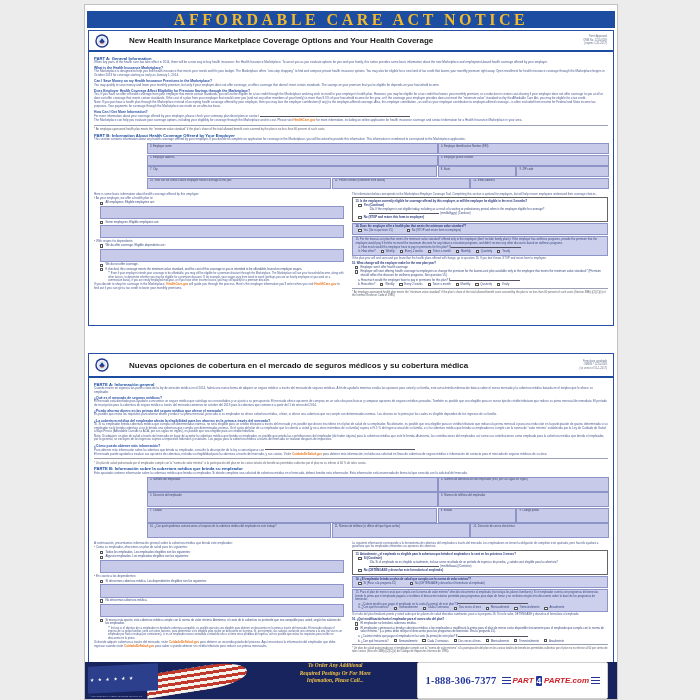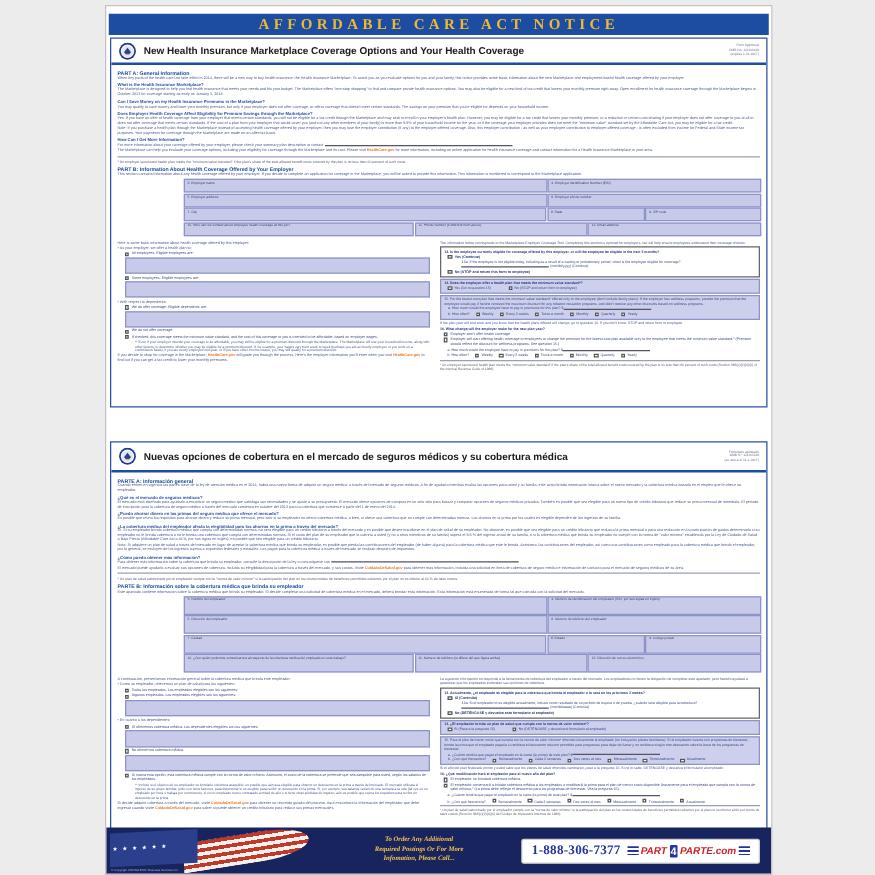--- a/index.html
+++ b/index.html
@@ -1,23 +1,23 @@
 <!DOCTYPE html>
 <html><head>
 <meta charset="utf-8">
 <style>
   *{box-sizing:border-box;margin:0;padding:0}
   html,body{width:700px;height:700px}
   body{background:#ececec;position:relative;overflow:hidden;font-family:"Liberation Sans",sans-serif;-webkit-text-size-adjust:none}
   .poster{position:absolute;left:84px;top:4px;width:534px;height:696px;background:#fff;border:1px solid #c2c2c2;overflow:hidden}
-  .banner{margin:6px 2px 0;height:17px;background:#1c4da0;color:#f2b92d;font-family:"Liberation Serif",serif;font-weight:bold;font-size:12px;line-height:17px;text-align:center;letter-spacing:3.5px}
+  .banner{margin:6px 2px 0;height:17px;background:#1c4da0;color:#f2b92d;font-family:"Liberation Serif",serif;font-weight:bold;font-size:16px;line-height:17px;text-align:center;letter-spacing:3.5px}
   .secbox{margin:0 3px;border:1px solid #2a50a5;background:#fff;overflow:hidden;position:relative}
   .en-box{margin-top:2px;height:296px}
   .es-box{margin-top:27px;height:324px}
-  .sec-head{display:flex;align-items:center;gap:6px;padding:2px 6px;border-bottom:2px solid #1c4da0;height:21px}
+  .sec-head{display:flex;align-items:center;gap:20px;padding:2px 6px;border-bottom:2px solid #1c4da0;height:21px}
   .es-box .sec-head{height:24px}
   .sec-title{font-weight:bold;font-size:8px;color:#1a1a1a;flex:1}
   .approval{font-size:2.6px;color:#66708c;text-align:right;line-height:1.3;white-space:nowrap}
   .pad{padding:2px 5px 0}
   .ph{color:#1c4da0;font-weight:bold;font-size:4.2px;margin:1.6px 0 .4px}
   .sh{color:#2a50a5;font-weight:bold;font-size:3.4px;margin:1.4px 0 .3px}
   .bp{color:#49598f;font-size:3px;line-height:1.25;margin:0 0 .6px}
   .mvline{font-size:2.8px;color:#5a6070;margin:.8px 0}
   hr.thin{border:0;border-top:.5px solid #9aa0b5;margin:1.6px 0}
   .ftable{margin:1px 4px 2px 58px}
@@ -32,21 +32,21 @@
   .ta{height:13px;background:#c7cbe9;border:.5px solid #8d94c8;margin:1px 0 1.6px 6px}
   .es-box .ta{height:13.5px}
   .ind2{margin-left:14px}
   .qbox{border:.6px solid #666;padding:1.2px 2.4px;margin:1.4px 0;font-size:2.8px;line-height:1.2;color:#39497f;background:#fff}
   .qbox.lav{background:#ccd0ed;border:.5px solid #8d94c8}
   .qt{font-weight:bold;color:#27377c}
   .blank{display:inline-block;border-bottom:.5px solid #556;height:2.6px;width:70px;vertical-align:baseline}
   .blank.w{width:150px}
   .fopt{display:inline-flex;gap:1.8px;align-items:flex-start}
   .link{color:#e87722;font-weight:bold}
-  .footer{position:absolute;left:0;right:0;bottom:0;height:37px;background:#17245e;display:flex;align-items:center;overflow:hidden}
+  .footer{position:absolute;left:0;right:0;bottom:0;height:37px;background:#17245e;display:flex;overflow:hidden}
   .flagwrap{position:relative;width:168px;height:37px;flex:none}
   .canton{position:absolute;left:3px;top:3px;width:70px;height:27px;background:#2b3f8c;color:#fff;overflow:hidden;transform:skewY(-3deg);padding:1px 2px}
   .canton::before{content:"★ ★ ★ ★ ★ ★\A ★ ★ ★ ★ ★\A★ ★ ★ ★ ★ ★\A ★ ★ ★ ★ ★";white-space:pre;font-size:4.6px;line-height:6.4px;letter-spacing:1.2px}
   .stripes{position:absolute;left:62px;top:5px;width:100px;height:24px;background:repeating-linear-gradient(180deg,#c0392b 0 3px,#f4f2ec 3px 6px);transform:skewY(-7deg) rotate(-2deg);border-radius:0 45% 45% 0/0 60% 60% 0}
   .copyright{position:absolute;left:4px;bottom:1px;font-size:2.4px;color:#aab3d6;white-space:nowrap}
   .call{flex:1;font-family:"Liberation Serif",serif;font-style:italic;font-weight:bold;color:#f2c24a;font-size:5.4px;line-height:1.4;text-align:center}
   .phonebox{background:#fff;border:1px solid #cfcfcf;border-radius:2px;display:flex;align-items:center;gap:5px;padding:3.5px 7px;margin-right:9px;flex:none}
   .phone{color:#23359d;font-weight:bold;font-size:10.5px;letter-spacing:.2px;font-family:"Liberation Serif",serif}
   .logo{color:#cc2229;font-weight:bold;font-style:italic;font-size:8px;display:flex;align-items:center;gap:2px;white-space:nowrap}
   .logo .four{background:#23359d;color:#fff;font-style:normal;padding:0 .8px;border-radius:1px;font-size:8.6px}

